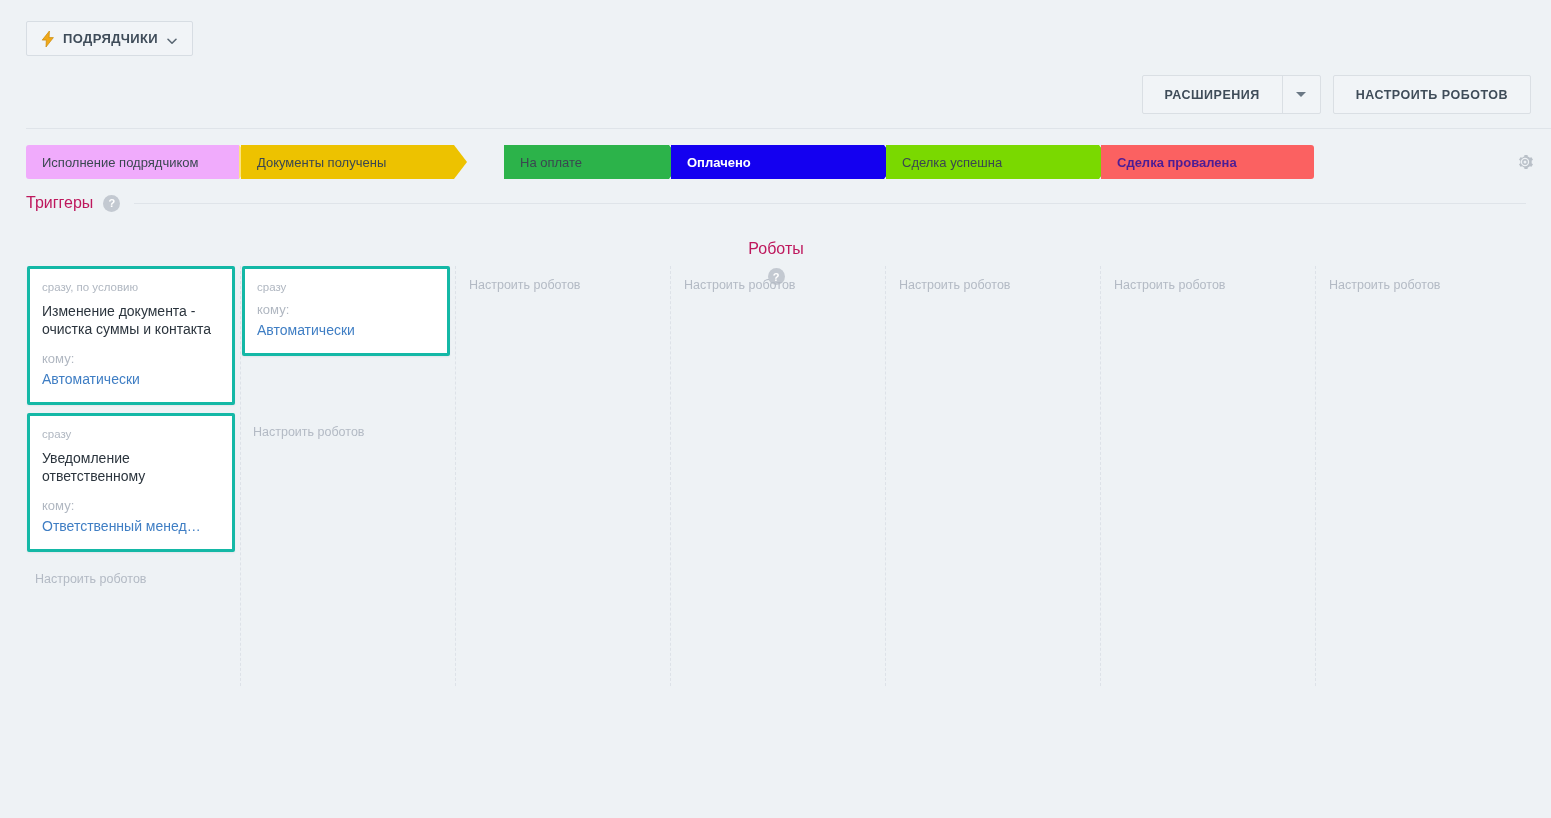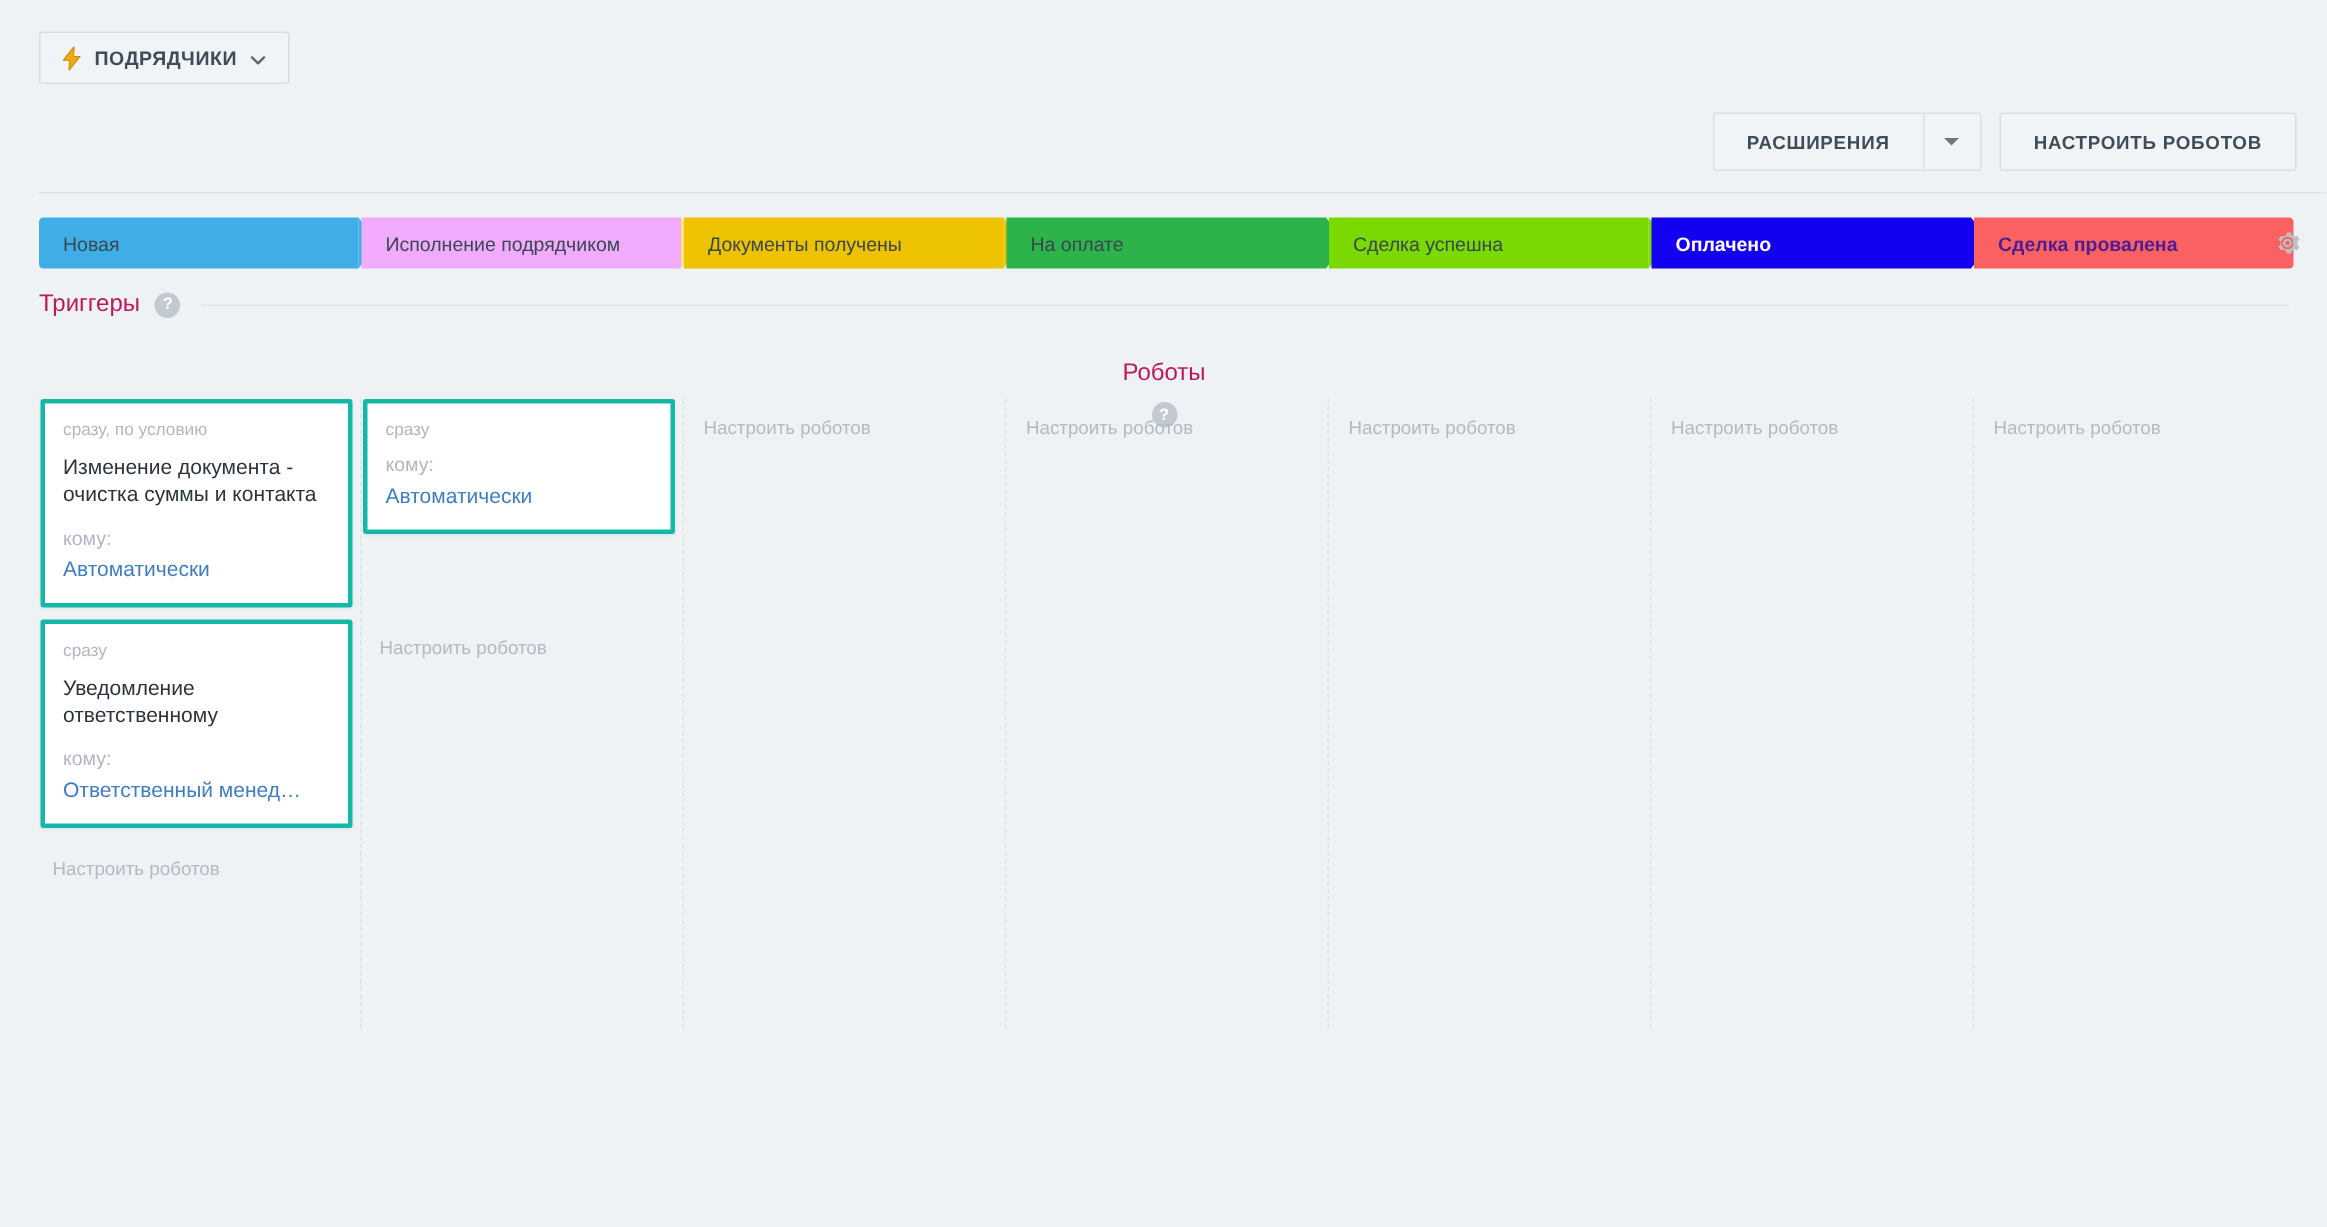--- a/index.html
+++ b/index.html
@@ -150,42 +150,38 @@
         </span>
       </div>
       <div class="btn">НАСТРОИТЬ РОБОТОВ</div>
     </div>
 
     <div class="header-rule"></div>
   </div>
 
   <div class="stages">
       <div class="stage" style="width: 213px; margin-right: 2px;">
-        <div class="stage-body" style="background: rgb(64, 174, 230); color: rgb(58, 71, 80); width: 100%;">Новая</div>
-        <div class="stage-arrow" style="border-left: 13px solid rgb(64, 174, 230); right: -13px;"></div>
-      </div>
-      <div class="stage" style="width: 213px; margin-right: 2px;">
         <div class="stage-body" style="background: #f0abfc; color: rgb(58, 71, 80); width: 100%;">Исполнение подрядчиком</div>
         <div class="stage-arrow" style="border-left: 13px solid rgb(251, 228, 127); right: -13px;"></div>
       </div>
       <div class="stage" style="width: 213px; margin-right: 2px;">
         <div class="stage-body" style="background: rgb(237, 194, 0); color: rgb(58, 71, 80); width: 100%;">Документы получены</div>
         <div class="stage-arrow" style="border-left: 13px solid rgb(237, 194, 0); right: -13px;"></div>
       </div>
       <div class="stage" style="width: 213px; margin-right: 2px;">
-        <div class="stage-body" style="background: rgb(44, 179, 74); color: rgb(58, 71, 80); width: 100%;">На оплате</div>
+        <div class="stage-body" style="background: rgb(44, 179, 74); color: rgb(58, 71, 80); width: 100%; margin-left: 48px;">На оплате</div>
         <div class="stage-arrow" style="border-left: 13px solid rgb(44, 179, 74); right: -13px;"></div>
+      </div>
+      <div class="stage" style="width: 213px; margin-right: 2px;">
+        <div class="stage-body" style="background: rgb(20, 0, 240); color: rgb(255, 255, 255); width: 100%; font-weight: bold;">Оплачено</div>
+        <div class="stage-arrow" style="border-left: 13px solid rgb(20, 0, 240); right: -13px;"></div>
       </div>
       <div class="stage" style="width: 213px; margin-right: 2px;">
         <div class="stage-body" style="background: rgb(122, 217, 0); color: rgb(58, 71, 80); width: 100%;">Сделка успешна</div>
         <div class="stage-arrow" style="border-left: 13px solid rgb(122, 217, 0); right: -13px;"></div>
-      </div>
-      <div class="stage" style="width: 213px; margin-right: 2px;">
-        <div class="stage-body" style="background: rgb(20, 0, 240); color: rgb(255, 255, 255); width: 100%; font-weight: bold;">Оплачено</div>
-        <div class="stage-arrow" style="border-left: 13px solid rgb(20, 0, 240); right: -13px;"></div>
       </div>
       <div class="stage last" style="width: 213px; margin-right: 0px;">
         <div class="stage-body" style="background: rgb(251, 97, 97); color: #4c1d95; width: 100%; font-weight: bold;">Сделка провалена</div>
       </div>
     </div>
 
   <div class="gear-btn">
     <svg width="18" height="18" viewBox="0 0 18 18" aria-hidden="true">
       <path fill="#b9c0c8" d="M9 6.1A2.9 2.9 0 1 0 9 11.9 2.9 2.9 0 0 0 9 6.1zm0 4.4a1.5 1.5 0 1 1 0-3 1.5 1.5 0 0 1 0 3z"></path>
       <path fill="#b9c0c8" d="M15.6 10.2a6.8 6.8 0 0 0 0-2.4l1.4-1-1.5-2.6-1.7.6a6.8 6.8 0 0 0-2-1.2L11.5 2h-3l-.3 1.6a6.8 6.8 0 0 0-2 1.2l-1.7-.6L3 6.8l1.4 1a6.8 6.8 0 0 0 0 2.4l-1.4 1 1.5 2.6 1.7-.6c.6.5 1.3.9 2 1.2L8.5 16h3l.3-1.6c.7-.3 1.4-.7 2-1.2l1.7.6 1.5-2.6zM9 13.2A4.2 4.2 0 1 1 9 4.8a4.2 4.2 0 0 1 0 8.4z"></path>

